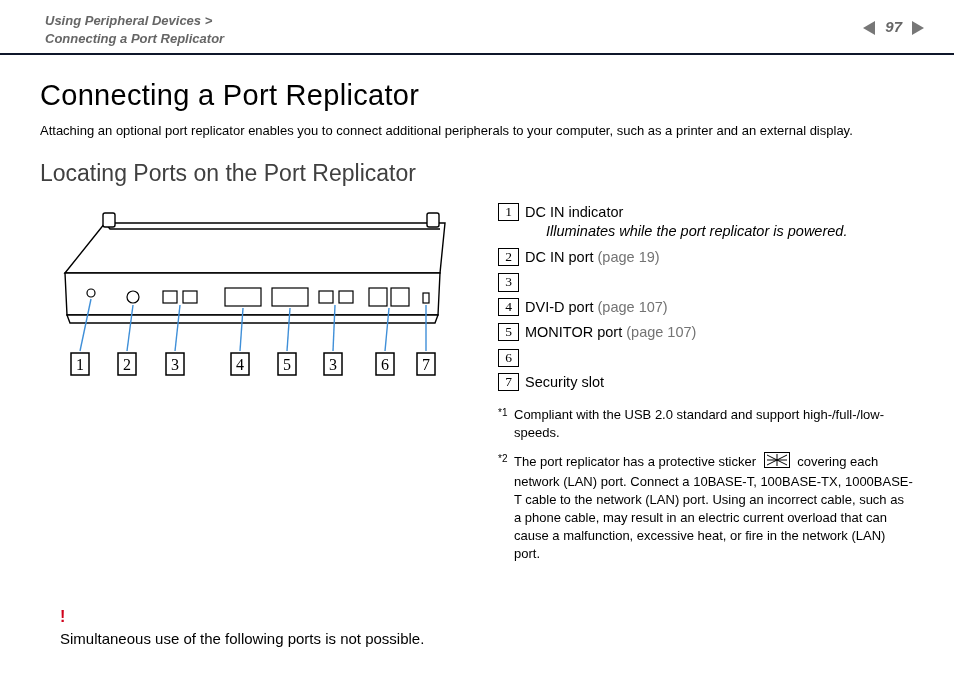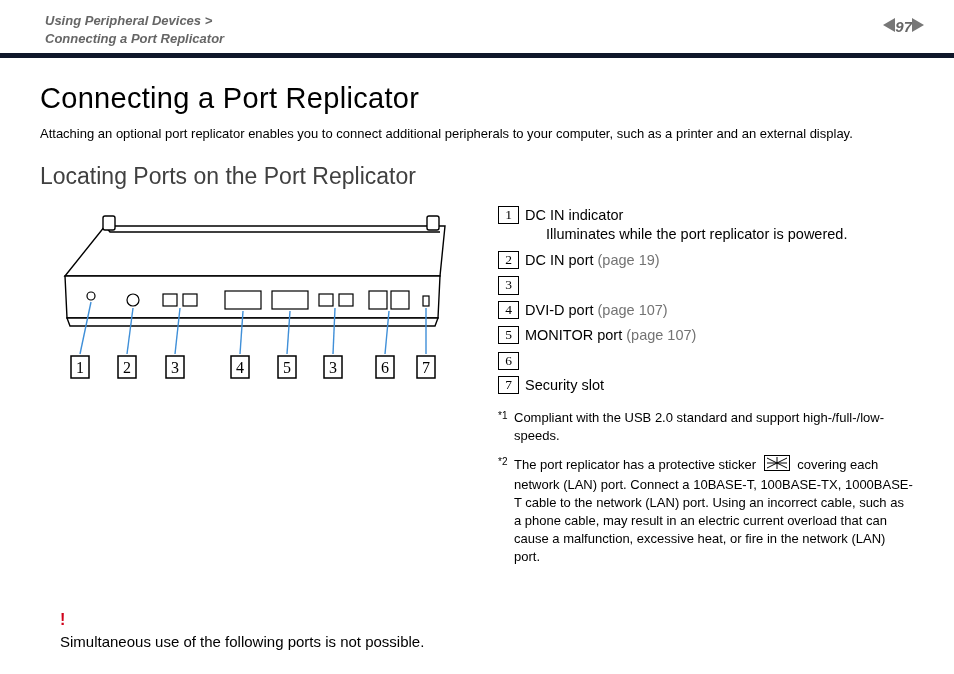--- a/index.html
+++ b/index.html
@@ -10,25 +10,25 @@
     font-family: Arial, Helvetica, sans-serif;
     font-size: 15px;
     color: #000;
     background: #fff;
   }
   .header {
     display: flex;
     justify-content: space-between;
     align-items: flex-start;
     padding: 12px 30px 6px 45px;
-    border-bottom: 5px solid #0f172a;
+    border-bottom: 2px solid #0f172a;
   }
   .breadcrumbs { font-weight: bold; font-style: italic; color: #666; line-height: 1.35; font-size: 13px; }
   .breadcrumbs .line1, .breadcrumbs .line2 { display: block; }
-  .pager { display: flex; align-items: flex-start; gap: 0; padding-top: 6px; }
+  .pager { display: flex; align-items: flex-end; gap: 10px; padding-top: 6px; }
   .page-num { font-weight: bold; font-style: italic; color: #666; font-size: 15px; }
   .arrow-left, .arrow-right { width: 0; height: 0; }
   .arrow-left { border-top: 7px solid transparent; border-bottom: 7px solid transparent; border-right: 12px solid #777; }
   .arrow-right { border-top: 7px solid transparent; border-bottom: 7px solid transparent; border-left: 12px solid #777; }
   .content { padding: 24px 40px 0 40px; }
   h1 { font-weight: normal; font-size: 29px; margin: 0 0 10px 0; letter-spacing: 0.3px; }
   .intro { margin: 0 0 20px 0; font-size: 13px; line-height: 1.35; }
   h2 { font-weight: normal; font-size: 23px; color: #404040; margin: 0 0 16px 0; }
   .two-col { display: flex; gap: 28px; }
   .figure-col { width: 430px; flex-shrink: 0; display: flex; justify-content: center; }
@@ -38,21 +38,21 @@
   .boxnum { display: inline-block; min-width: 15px; text-align: center; border: 1.5px solid #000; font-family: "Times New Roman", serif; font-size: 13.5px; padding: 0 2px; margin-right: 6px; line-height: 1.2; }
   .sup { font-size: 10px; vertical-align: super; }
   .link { color: #737373; }
   .bold { font-weight: normal; }
   .footnotes { margin-top: 14px; font-size: 13px; line-height: 1.38; }
   .footnote-row { display: flex; align-items: flex-start; margin-bottom: 10px; }
   .fn-mark { font-size: 10px; flex-shrink: 0; width: 16px; }
   .sticker { display: inline-block; vertical-align: middle; margin: 0 4px; }
   .caution { margin-top: 32px; font-size: 15px; line-height: 1.45; padding-left: 20px; }
   .caution .bang { color: #d0021b; font-weight: bold; font-size: 16px; margin-bottom: 0; }
-  .sub { display:block; margin-left:21px; }
+  .sub { display:block; margin-left:21px;font-style:italic; }
   
   .figure-svg .cb { font-family: "Times New Roman", serif; font-size: 16px; }
 </style>
 </head>
 <body>
 
 <div class="header">
   <div class="breadcrumbs">
     <span class="line1">Using Peripheral Devices &gt;</span>
     <span class="line2">Connecting a Port Replicator</span>

